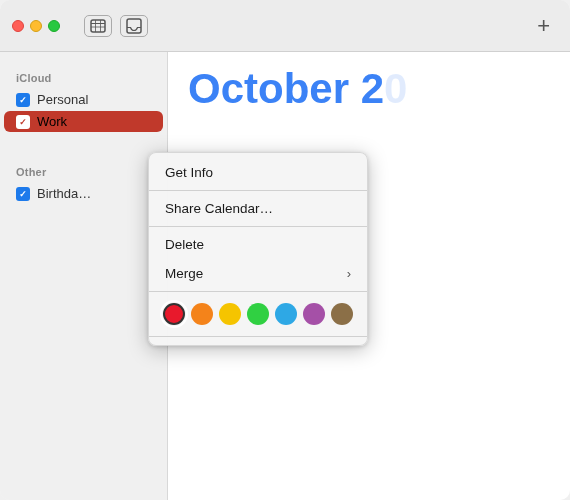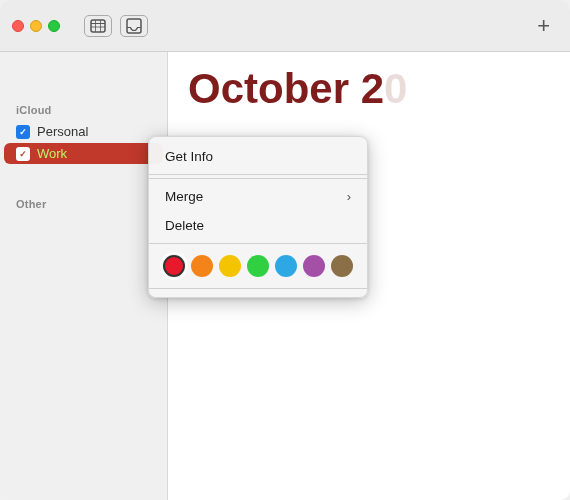--- a/index.html
+++ b/index.html
@@ -102,39 +102,38 @@
       flex-shrink: 0;
       overflow-y: auto;
     }
 
     .sidebar-section-label {
       font-size: 11px;
       font-weight: 600;
       color: #888;
       padding: 8px 16px 4px 16px;
       letter-spacing: 0.02em;
-      margin-top: 32px;
     }
 
     .calendar-item {
       display: flex;
       align-items: center;
       padding: 3px 12px;
       gap: 7px;
       cursor: pointer;
       border-radius: 6px;
       margin: 1px 4px;
     }
 
     .calendar-item.selected {
       background: #c0392b;
     }
 
     .calendar-item.selected .calendar-name {
-      color: #bef264;
+      color: #000000;
     }
 
     .checkbox {
       width: 14px;
       height: 14px;
       border-radius: 3px;
       display: flex;
       align-items: center;
       justify-content: center;
       flex-shrink: 0;
@@ -172,28 +171,28 @@
     
     .calendar-main {
       flex: 1;
       background: white;
       padding: 16px 20px;
     }
 
     .calendar-title {
       font-size: 42px;
       font-weight: 700;
-      color: #7f1d1d;
+      color: #3b82f6;
       line-height: 1;
     }
 
     
     .context-menu {
       position: absolute;
-      top: 136px;
+      top: 152px;
       left: 148px;
       width: 220px;
       background: rgba(245, 245, 245, 0.97);
       border-radius: 8px;
       box-shadow: 0 4px 20px rgba(0,0,0,0.25), 0 1px 4px rgba(0,0,0,0.15);
       padding: 5px 0;
       z-index: 100;
       border: 1px solid rgba(0,0,0,0.12);
       text-align: right;
     }
@@ -286,46 +285,53 @@
 
       <div class="calendar-item selected">
         <div class="checkbox selected-item"></div>
         <span class="calendar-name">Work</span>
       </div>
 
 
 
       <div class="sidebar-section-label" style="margin-top: 26px;">Other</div>
 
+      <div class="calendar-item">
+        <div class="checkbox checked" style="--cb-color: #1d7aeb;"></div>
+        <span class="calendar-name">Birthda…</span>
+      </div>
 
     </div>
 
     <div class="calendar-main">
       <div class="calendar-title">October 2<span style="opacity:0.15">0</span></div>
     </div>
 
   </div>
 
   <div class="context-menu">
 
     <div class="context-menu-item">
       <span>Get Info</span>
     </div>
     <div class="context-menu-separator"></div>
 
+    <div class="context-menu-item">
+      <span>Share Calendar…</span>
+    </div>
     <div class="context-menu-separator"></div>
+
+    <div class="context-menu-item">
+      <span>Delete</span>
+    </div>
 
     <div class="context-menu-item">
       <span>Merge</span>
       <span class="context-menu-chevron">›</span>
     </div>
-
-    <div class="context-menu-item">
-      <span>Delete</span>
-    </div>
     <div class="context-menu-separator"></div>
 
     <div class="color-swatches">
 
       <div class="color-swatch selected-swatch" style="background: #e8192c;"></div>
 
       <div class="color-swatch" style="background: #f4831a;"></div>
 
       <div class="color-swatch" style="background: #f5c400;"></div>
 

